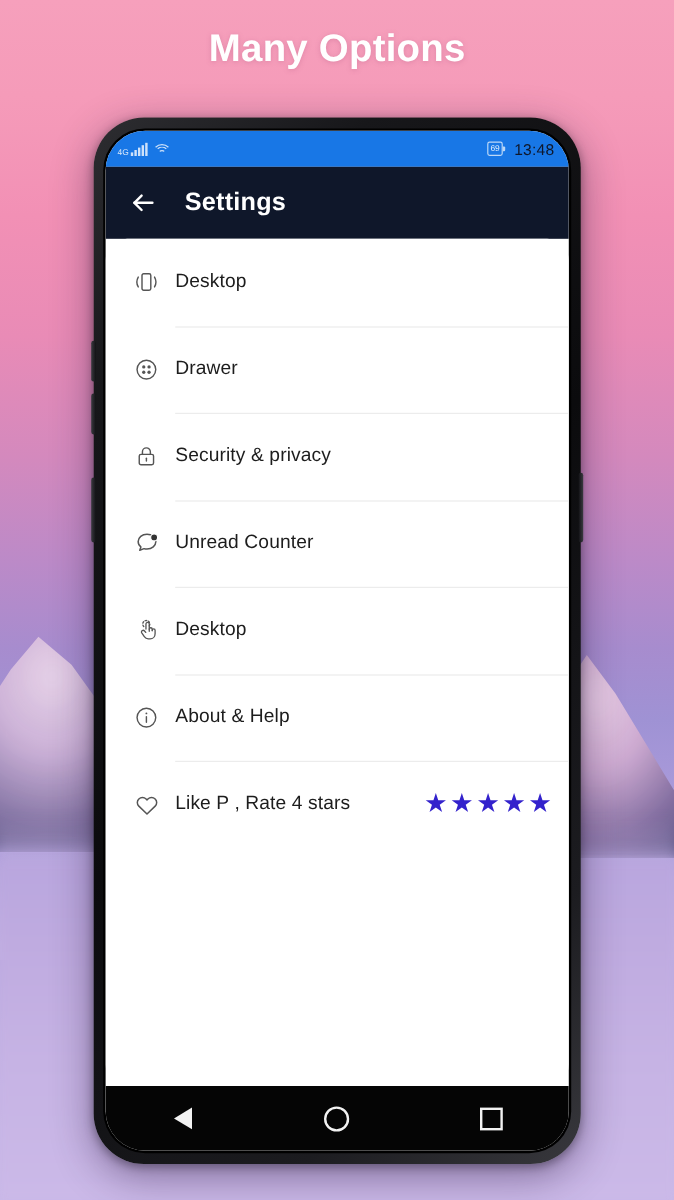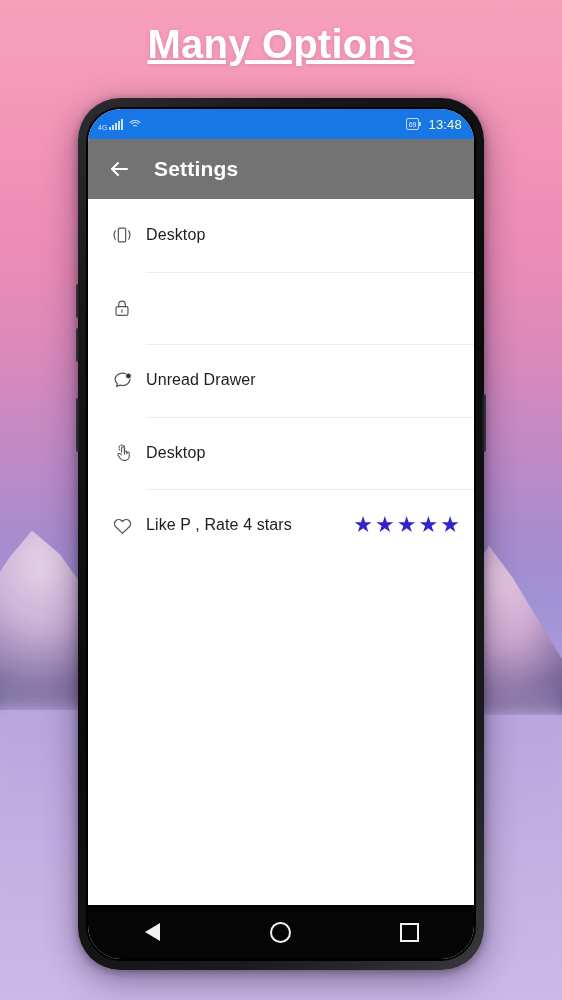--- a/index.html
+++ b/index.html
@@ -83,25 +83,24 @@
     filter: blur(3px);
   }
 
   
   .headline {
     position: absolute;
     left: 0; right: 0;
     top: 22px;
     text-align: center;
     color: #ffffff;
-    font-size: 40px;
+    font-size: 32px;
     font-weight: bold;
     letter-spacing: .2px;
     text-shadow: 0 1px 4px rgba(180,90,130,.35);
-    text-decoration: underline;
   }
 
   
   .phone {
     position: absolute;
     left: 78px;
     top: 98px;
     width: 406px;
     height: 872px;
     border-radius: 42px;
@@ -209,26 +208,26 @@
   }
   .batt::after {
     content: "";
     position: absolute;
     right: -3px;
     top: 3px;
     width: 2px; height: 4px;
     background: #bcd8f7;
     border-radius: 0 1px 1px 0;
   }
-  .clock { font-size: 13px; color: #fef9c3; letter-spacing: .2px; margin-left: 4px; }
+  .clock { font-size: 13px; color: #0f172a; letter-spacing: .2px; margin-left: 4px; }
 
   
   .appbar {
     height: 60px;
-    background: #737373;
+    background: #0f172a;
     display: flex;
     align-items: center;
     padding-left: 14px;
     flex: 0 0 auto;
   }
   .back-btn {
     width: 34px; height: 34px;
     display: flex; align-items: center; justify-content: center;
     cursor: pointer;
   }
@@ -382,56 +381,79 @@
             <div class="row-icon">
               <svg width="22" height="22" viewBox="0 0 24 24" fill="none" stroke="#555" stroke-width="1.3" stroke-linecap="round">
                 <rect x="8" y="4.5" width="8" height="15" rx="1.5"></rect>
                 <path d="M4.6 7.5a9 9 0 0 0 0 9"></path>
                 <path d="M19.4 7.5a9 9 0 0 1 0 9"></path>
               </svg>
             </div>
             <div class="row-label">Desktop</div>
           </div>
 
+          <div class="row">
+            <div class="row-icon">
+              <svg width="22" height="22" viewBox="0 0 24 24" fill="none" stroke="#555" stroke-width="1.3">
+                <circle cx="12" cy="12" r="8.5"></circle>
+                <circle cx="9.6" cy="9.6" r="1.5" fill="#555" stroke="none"></circle>
+                <circle cx="14.4" cy="9.6" r="1.5" fill="#555" stroke="none"></circle>
+                <circle cx="9.6" cy="14.4" r="1.5" fill="#555" stroke="none"></circle>
+                <circle cx="14.4" cy="14.4" r="1.5" fill="#555" stroke="none"></circle>
+              </svg>
+            </div>
+            <div class="row-label">Drawer</div>
+          </div>
 
 
 
 
           <div class="row">
             <div class="row-icon">
               <svg width="22" height="22" viewBox="0 0 24 24" fill="none" stroke="#555" stroke-width="1.3" stroke-linecap="round">
                 <rect x="5.5" y="10.5" width="13" height="9.5" rx="1.6"></rect>
                 <path d="M8.4 10.5V8.2a3.6 3.6 0 0 1 7.2 0v2.3"></path>
                 <line x1="12" y1="14" x2="12" y2="16.6"></line>
               </svg>
             </div>
+            <div class="row-label">Security &amp; privacy</div>
           </div>
 
           <div class="row">
             <div class="row-icon">
               <svg width="23" height="23" viewBox="0 0 24 24" fill="none" stroke="#555" stroke-width="1.3" stroke-linejoin="round">
                 <path d="M12 4.3c4.3 0 7.7 2.9 7.7 6.5 0 3.6-3.4 6.5-7.7 6.5-.9 0-1.8-.1-2.6-.4l-3.7 1.4 1-2.9C4.9 14.2 4.3 12.6 4.3 10.8c0-3.6 3.4-6.5 7.7-6.5z"></path>
                 <circle cx="18.2" cy="7.2" r="3" fill="#333" stroke="#fff" stroke-width="1"></circle>
               </svg>
             </div>
-            <div class="row-label">Unread Drawer</div>
+            <div class="row-label">Unread Counter</div>
           </div>
 
           <div class="row">
             <div class="row-icon">
               <svg width="22" height="22" viewBox="0 0 24 24" fill="none" stroke="#555" stroke-width="1.2" stroke-linecap="round" stroke-linejoin="round">
                 <path d="M11.6 11.2V6.6a1.5 1.5 0 0 1 3 0v6.6"></path>
                 <path d="M14.6 11.3a1.35 1.35 0 0 1 2.7 0v1.4"></path>
                 <path d="M17.3 12.2a1.3 1.3 0 0 1 2.6 0v3.1c0 2.6-1.9 4.7-4.5 4.7h-1.7c-1.6 0-2.7-.7-3.6-2l-2.3-3.4c-.5-.8-.3-1.7.5-2.1.7-.4 1.5-.2 2 .4l1.1 1.3"></path>
                 <path d="M9.6 8.8a3.2 3.2 0 1 1 4.6 0" stroke-dasharray="1.5 1.6"></path>
               </svg>
             </div>
             <div class="row-label">Desktop</div>
           </div>
 
+          <div class="row">
+            <div class="row-icon">
+              <svg width="22" height="22" viewBox="0 0 24 24" fill="none" stroke="#555" stroke-width="1.3" stroke-linecap="round">
+                <circle cx="12" cy="12" r="8.5"></circle>
+                <line x1="12" y1="11.2" x2="12" y2="16.2"></line>
+                <circle cx="12" cy="8.2" r=".85" fill="#555" stroke="none"></circle>
+              </svg>
+            </div>
+            <div class="row-label">About &amp; Help</div>
+          </div>
 
           <div class="row">
             <div class="row-icon">
               <svg width="23" height="23" viewBox="0 0 24 24" fill="none" stroke="#555" stroke-width="1.3" stroke-linejoin="round">
                 <path d="M12 20.2 4.9 13.3a4.3 4.3 0 0 1 0-6.2 4.5 4.5 0 0 1 6.3 0l.8.8.8-.8a4.5 4.5 0 0 1 6.3 0 4.3 4.3 0 0 1 0 6.2z"></path>
               </svg>
             </div>
             <div class="row-label">Like P , Rate 4 stars</div>
             <div class="row-trailing">
               <span class="star">★</span>

